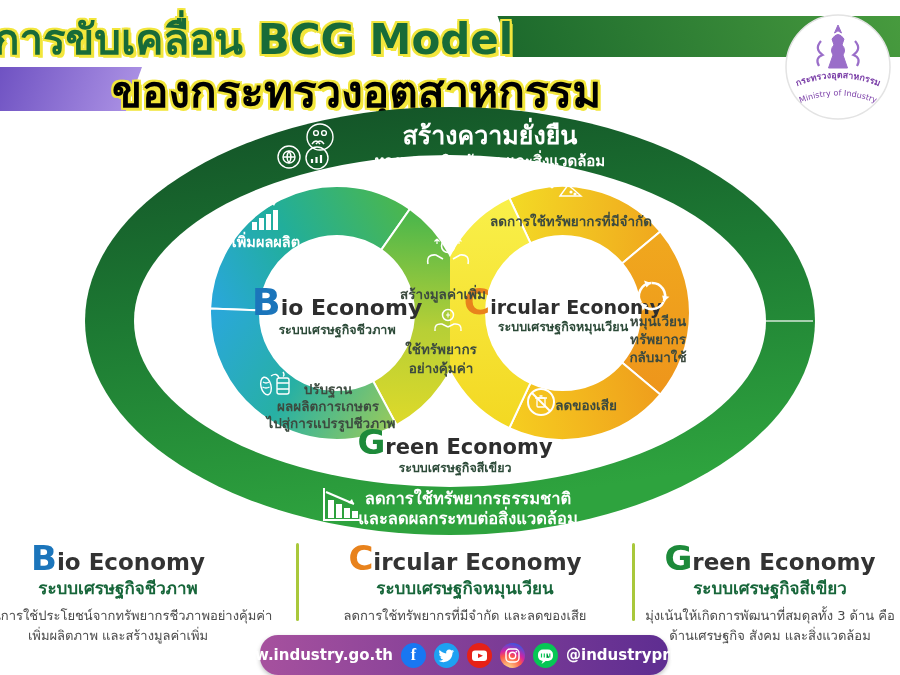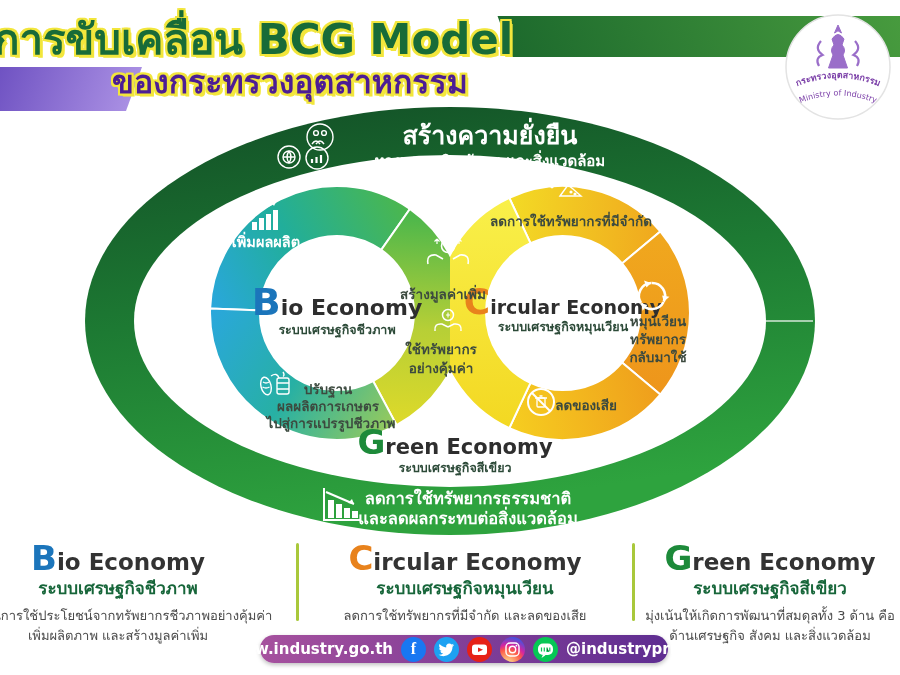--- a/index.html
+++ b/index.html
@@ -16,21 +16,21 @@
   .purple-banner{
     position:absolute;left:-18px;top:67px;width:152px;height:44px;
     background:linear-gradient(90deg,#6b4ec0,#a98fe3);
     transform:skewX(-20deg);
   }
   .title1{
     position:absolute;left:-6px;top:6px;font-size:42px;font-weight:800;color:#186b38;
     white-space:nowrap;letter-spacing:0;
   }
   .title2{
-    position:absolute;left:112px;top:56px;font-size:32px;font-weight:800;color:#4c1d95;
+    position:absolute;left:112px;top:56px;font-size:44px;font-weight:800;color:#000000;
     white-space:nowrap;
   }
   .outline-y{
     text-shadow:-2px -2px 0 #f2e63c,2px -2px 0 #f2e63c,-2px 2px 0 #f2e63c,2px 2px 0 #f2e63c,
       -2px 0 0 #f2e63c,2px 0 0 #f2e63c,0 -2px 0 #f2e63c,0 2px 0 #f2e63c,3px 3px 0 #f2e63c;
   }
   .logo{position:absolute;left:783px;top:12px;width:110px;height:110px;}
   
   .diagram{position:absolute;left:0;top:100px;width:900px;height:445px;}
   .band-title{font-size:25px;font-weight:700;fill:#fff;}
@@ -49,21 +49,21 @@
   .col{position:absolute;top:538px;text-align:center;}
   .col-title{display:flex;justify-content:center;align-items:baseline;white-space:nowrap;}
   .col-initial{font-size:34px;font-weight:800;}
   .c-blue{color:#1b75bb}.c-orange{color:#e8821c}.c-green{color:#1d8a3a}
   .col-rest{font-size:23px;font-weight:800;color:#333;}
   .col-sub{font-size:17px;font-weight:800;color:#17663a;margin-top:-4px;white-space:nowrap;}
   .col-desc{font-size:13px;color:#4a4a4a;line-height:1.55;margin-top:5px;white-space:nowrap;}
   .divider{position:absolute;top:543px;width:3px;height:78px;background:#a9c83b;border-radius:2px;}
   
   .pill{
-    position:absolute;left:260px;top:635px;width:408px;height:28px;border-radius:18px;
+    position:absolute;left:260px;top:635px;width:408px;height:40px;border-radius:18px;
     background:linear-gradient(90deg,#a6519e,#5e2d91);
     display:flex;align-items:center;justify-content:center;gap:8px;
     box-shadow:0 2px 4px rgba(0,0,0,.25);
   }
   .pill-text{color:#fff;font-weight:700;font-size:15px;white-space:nowrap;}
   .soc{width:25px;height:25px;border-radius:50%;display:flex;align-items:center;justify-content:center;flex:0 0 auto;}
   .soc-fb{background:#1877f2;color:#fff;font-weight:800;font-size:16px;font-family:"Liberation Serif",serif;}
   .soc-tw{background:#1da1f2;}
   .soc-yt{background:#e62117;}
   .soc-ig{background:radial-gradient(circle at 30% 110%,#fdf497 0%,#fd5949 45%,#d6249f 60%,#285AEB 90%);}

